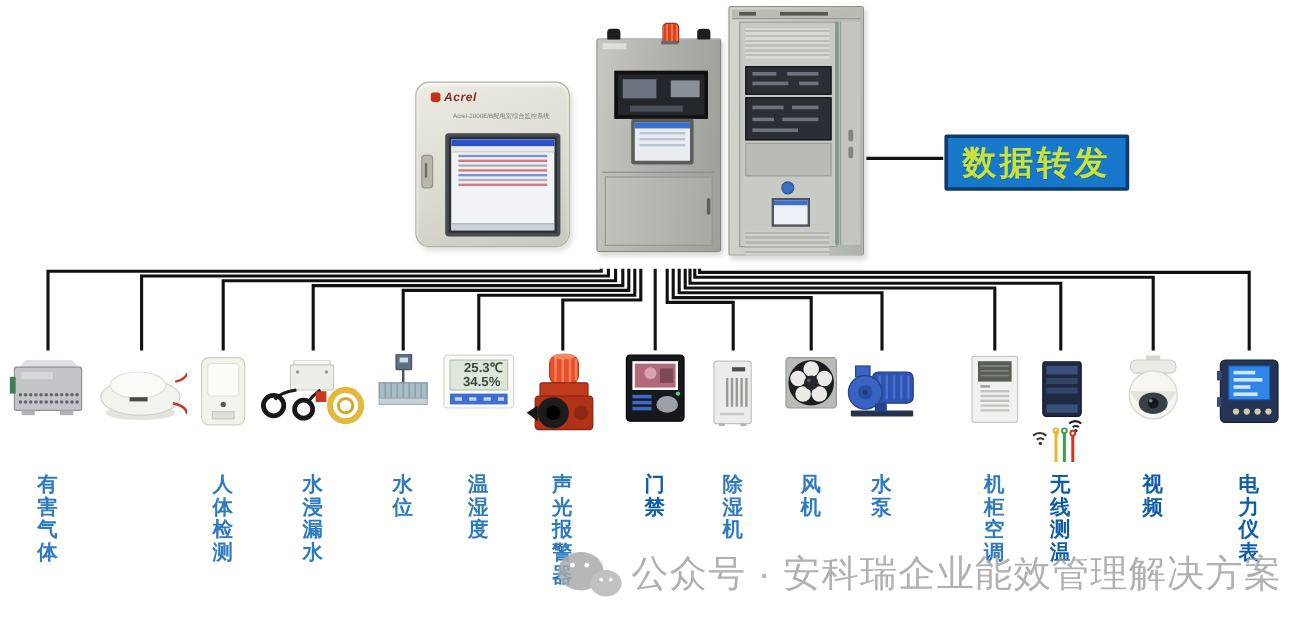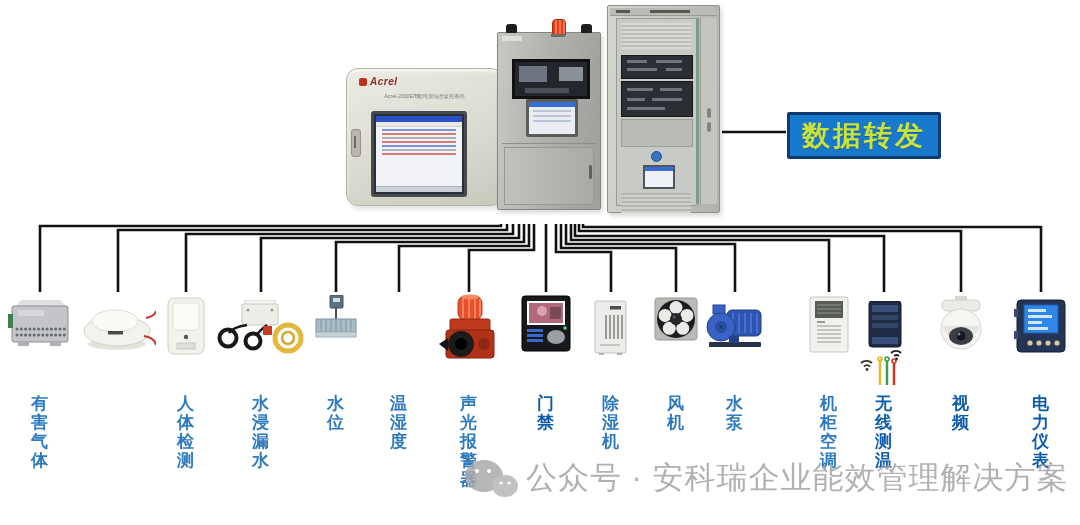--- a/index.html
+++ b/index.html
@@ -4,21 +4,21 @@
 <style>
   html,body{margin:0;padding:0;background:#fff;}
   #stage{position:relative;width:1080px;height:525px;background:#fff;overflow:hidden;
          font-family:"Liberation Sans",sans-serif;}
   .abs{position:absolute;}
 
   
   #wall-box{left:346px;top:68px;width:127px;height:136px;
     background:linear-gradient(160deg,#ecebe4 0%,#dcdbd2 55%,#c9c8bd 100%);
     border:1px solid #b2b1a6;border-radius:12px;
-    box-shadow:inset 0 2px 3px rgba(255,255,255,.8), 2px 3px 4px rgba(0,0,0,.12);padding-left:28px;}
+    box-shadow:inset 0 2px 3px rgba(255,255,255,.8), 2px 3px 4px rgba(0,0,0,.12);}
   #wall-box .brand{position:absolute;left:12px;top:7px;font-size:10px;font-weight:700;
     font-style:italic;color:#8d2b20;letter-spacing:.5px;}
   #wall-box .brand::before{content:"";display:inline-block;width:8px;height:8px;margin-right:3px;
     background:#c2301c;border-radius:2px;vertical-align:-1px;}
   #wall-box .model{position:absolute;left:0;right:0;top:24px;text-align:center;
     font-size:10px;color:#7a7a74;transform:scale(.52);transform-origin:center top;white-space:nowrap;}
   #wall-box .screen{position:absolute;left:24px;top:42px;width:86px;height:76px;
     background:#2a2f36;border:3px solid #474b4f;border-radius:3px;padding:2px;}
   #wall-box .scr-in{position:relative;width:100%;height:100%;background:#f2f3f6;overflow:hidden;}
   .tbar{height:6px;background:#2b50c8;}
@@ -283,20 +283,31 @@
           <rect x="20" y="3" width="7" height="4" fill="#cfe0ea"></rect>
           <line x1="23" y1="13" x2="23" y2="24" stroke="#44525f" stroke-width="2"></line>
           <rect x="3" y="24" width="40" height="13" fill="#a9bdc9" stroke="#7e929e"></rect>
           <path d="M8 24 V37 M13 24 V37 M18 24 V37 M23 24 V37 M28 24 V37 M33 24 V37 M38 24 V37" stroke="#8ea2ae" stroke-width="1.5"></path>
           <rect x="3" y="37" width="40" height="5" fill="#c6d0d6" stroke="#a4b2ba"></rect>
         </svg></div>
       <div class="dev-label" style="left: 336px; top: 394px;">
         <div class="ln">水</div>
         <div class="ln">位</div>
       </div>
+      <div class="device" style="left: 369px; top: 295px;"><svg width="60" height="48" viewBox="0 0 60 48">
+          <rect x="1" y="1" width="58" height="44" rx="3" fill="#fbfbf9" stroke="#d5d5cd"></rect>
+          <rect x="6" y="5" width="48" height="25" fill="#dfe7da" stroke="#b8c4b2"></rect>
+          <text x="50" y="15" text-anchor="end" font-size="11" font-weight="bold" fill="#3c4a3c" font-family="Liberation Sans,sans-serif">25.3℃</text>
+          <text x="48" y="27" text-anchor="end" font-size="11" font-weight="bold" fill="#3c4a3c" font-family="Liberation Sans,sans-serif">34.5%</text>
+          <rect x="6" y="33" width="48" height="9" fill="#3e6ed0"></rect>
+          <rect x="10" y="36" width="6" height="3" fill="#bcd2f2"></rect>
+          <rect x="22" y="36" width="6" height="3" fill="#bcd2f2"></rect>
+          <rect x="34" y="36" width="6" height="3" fill="#bcd2f2"></rect>
+          <rect x="46" y="36" width="5" height="3" fill="#bcd2f2"></rect>
+        </svg></div>
       <div class="dev-label" style="left: 399px; top: 394px;">
         <div class="ln">温</div>
         <div class="ln">湿</div>
         <div class="ln">度</div>
       </div>
       <div class="device" style="left: 437px; top: 294px;"><svg width="64" height="68" viewBox="0 0 64 68">
           <rect x="21" y="2" width="24" height="24" rx="7" fill="#e8502c" stroke="#c13a18"></rect>
           <path d="M26 4 V24 M32 3 V25 M38 3 V25 M43 5 V23" stroke="#f4825f" stroke-width="2"></path>
           <ellipse cx="33" cy="3" rx="9" ry="2.5" fill="#f08a66"></ellipse>
           <rect x="13" y="25" width="40" height="12" rx="2" fill="#c03a1d" stroke="#8e2810"></rect>

